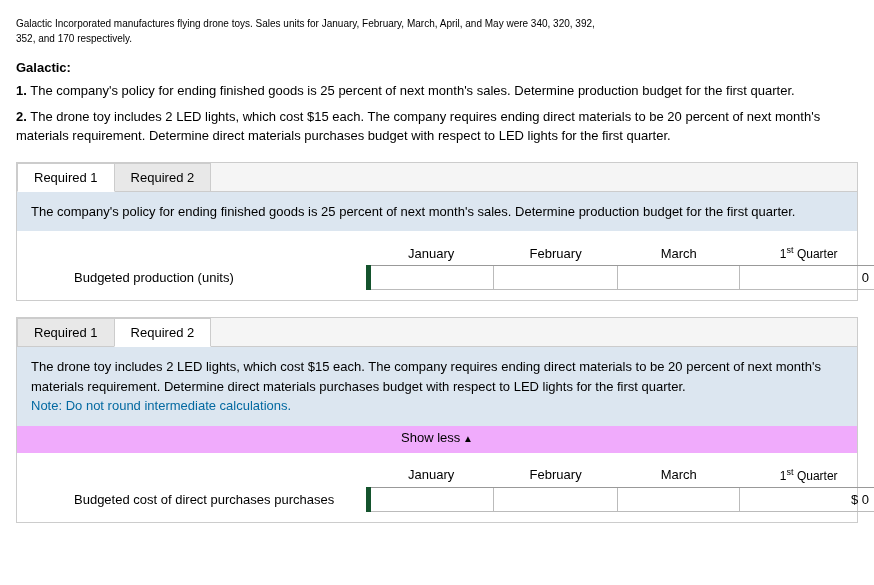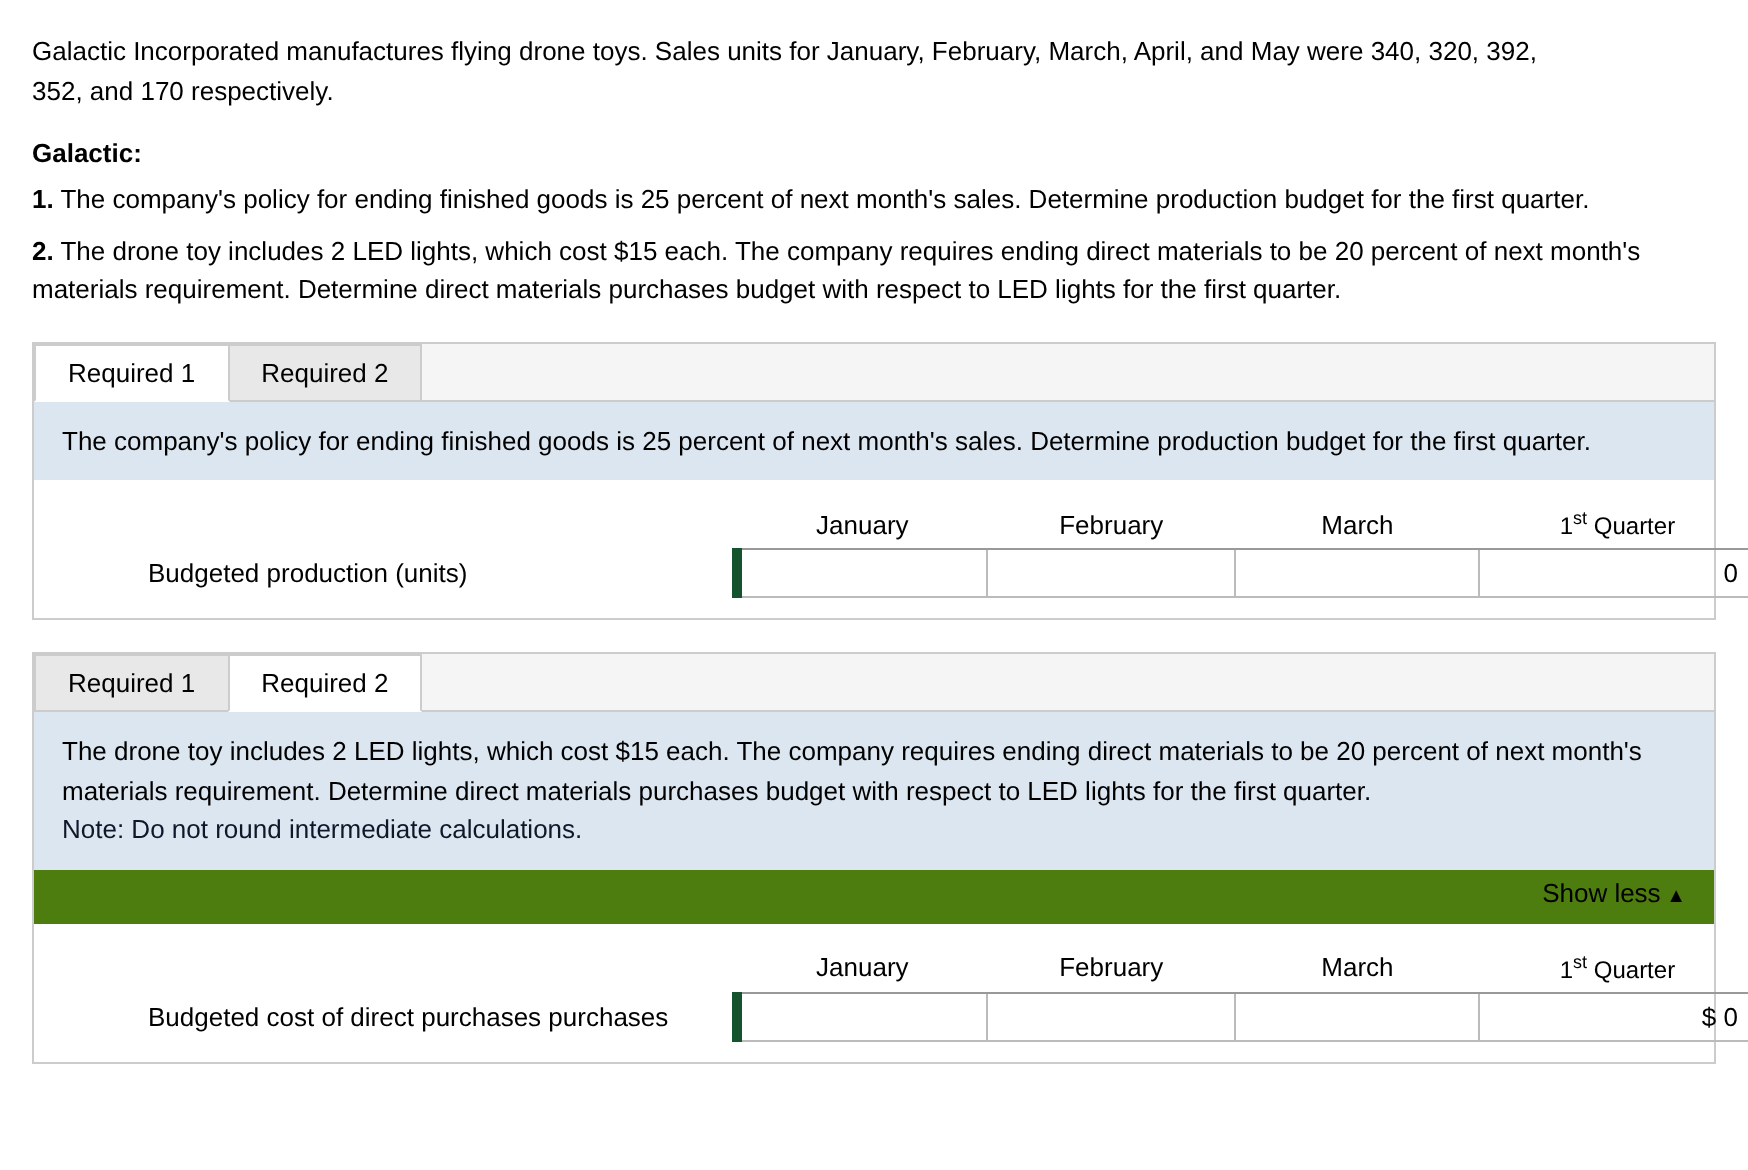--- a/index.html
+++ b/index.html
@@ -5,21 +5,21 @@
     * { box-sizing: border-box; margin: 0; padding: 0; }
     body {
       font-family: Arial, sans-serif;
       font-size: 13px;
       background: #fff;
       color: #000;
       padding: 16px;
       width: 874px;
     }
     .intro-text {
-      font-size: 13px;
+      font-size: 10px;
       line-height: 1.5;
       margin-bottom: 14px;
     }
     .required-label {
       font-weight: bold;
       margin-bottom: 6px;
     }
     .requirements {
       margin-bottom: 16px;
     }
@@ -103,28 +103,28 @@
       outline: none;
       text-align: right;
       font-size: 13px;
       padding: 2px 4px;
     }
     .value-cell {
       text-align: right;
       padding: 4px 8px;
     }
     .note-red {
-      color: #0f172a;
+      color: #0369a1;
       font-size: 13px;
     }
     .show-less {
-      text-align: right;
+      text-align: center;
       font-size: 13px;
       padding: 4px 14px 8px;
-      background: #4d7c0f;
+      background: #f0abfc;
     }
     .show-less span {
       cursor: pointer;
       text-decoration: none;
     }
     .show-less .arrow {
       font-size: 10px;
     }
     sup {
       font-size: 9px;

